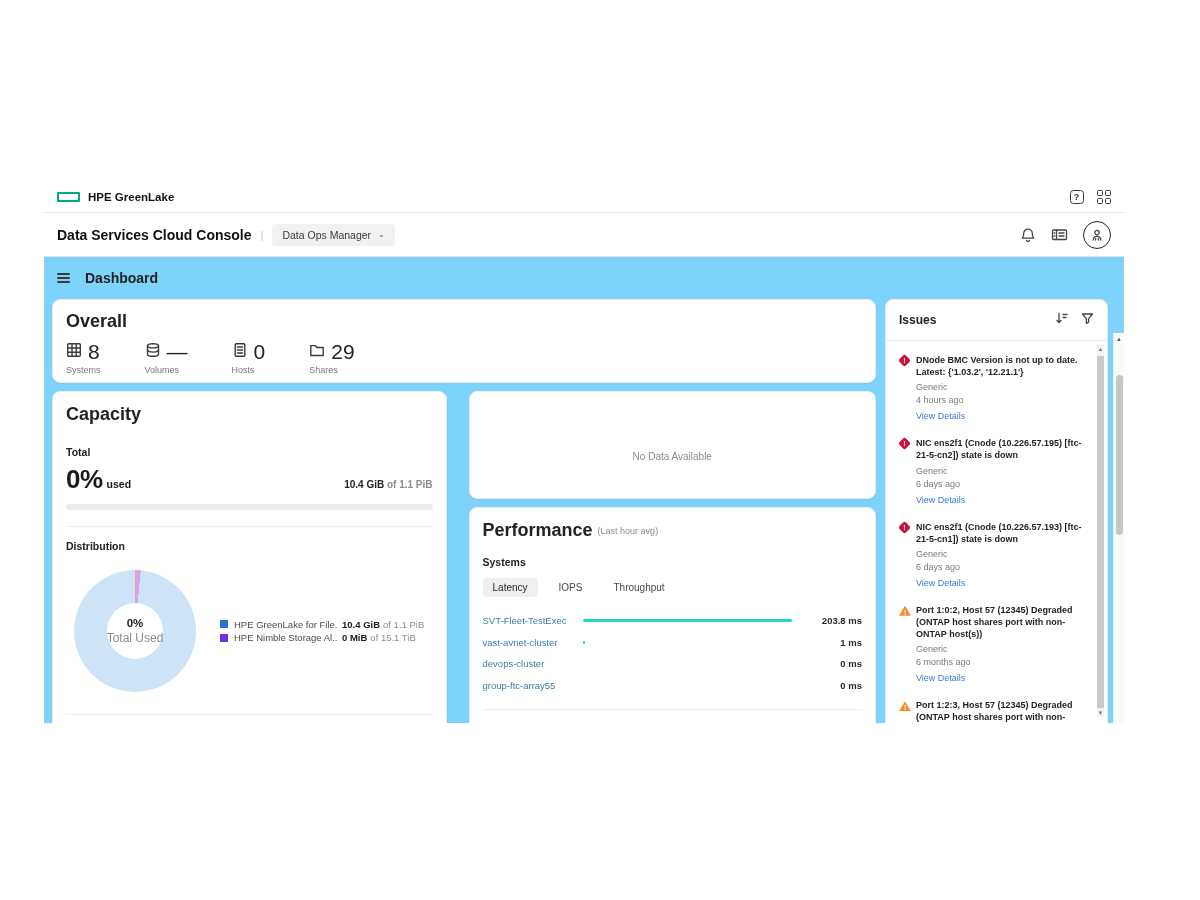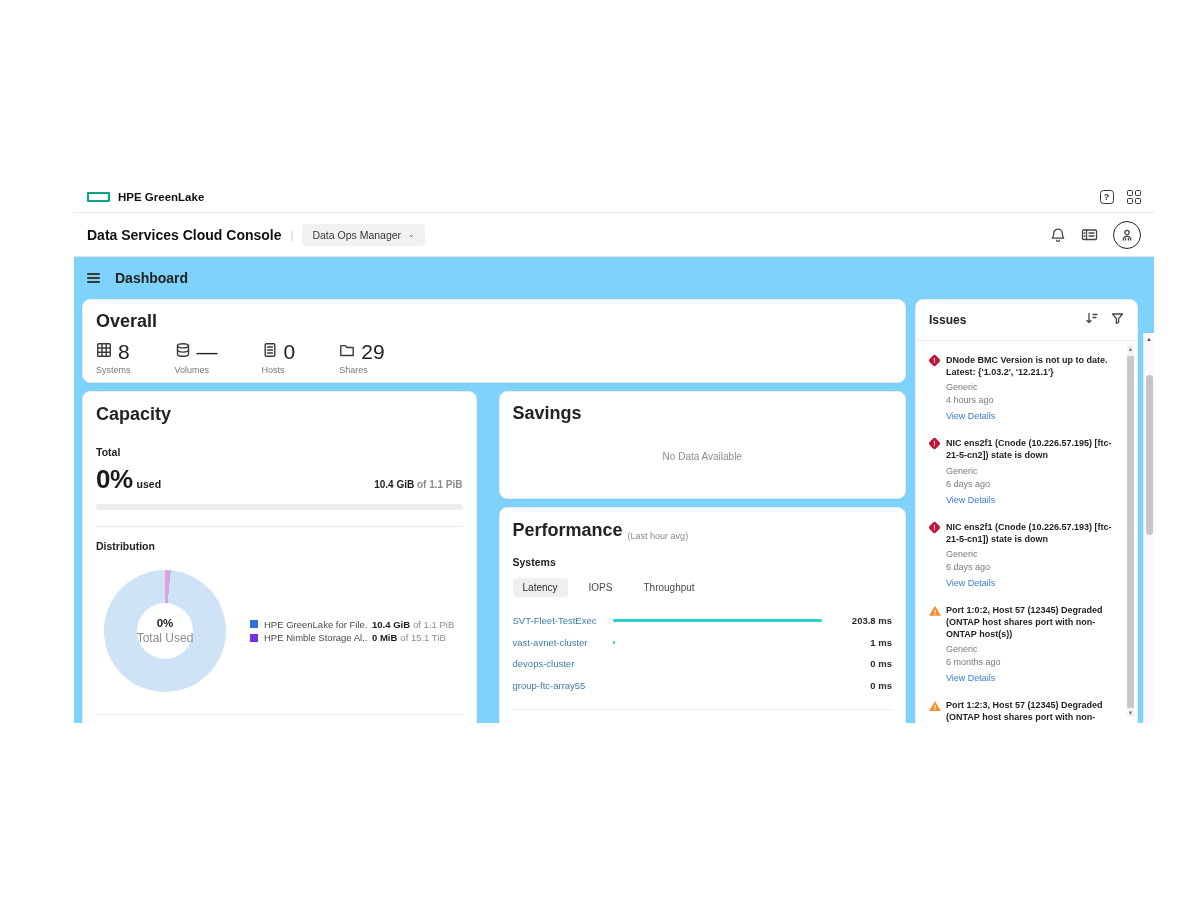--- a/index.html
+++ b/index.html
@@ -1,17 +1,17 @@
 <!DOCTYPE html>
 <html><head>
 <meta charset="utf-8">
 <style>
   * { box-sizing: border-box; margin: 0; padding: 0; }
   html,body { width:1200px; height:900px; background:#ffffff; font-family:"Liberation Sans", sans-serif; overflow:hidden; }
-  .app { position:absolute; left:74px; top:182px; width:1080px; height:541px; background:#fff; overflow:hidden; }
+  .app { position:absolute; left:44px; top:182px; width:1080px; height:541px; background:#fff; overflow:hidden; }
 
   
   .hdr1 { height:31px; border-bottom:1px solid #e8e8e8; display:flex; align-items:center; padding:0 13px; }
   .logo-mark { width:23px; height:10px; border:2px solid #01A982; border-radius:1px; margin-right:8px; flex:none; }
   .brand { font-size:11.5px; font-weight:bold; color:#111; }
   .hdr1-right { margin-left:auto; display:flex; align-items:center; gap:13px; }
   .help-box { width:14px; height:14px; border:1.4px solid #333; border-radius:3.5px; font-size:9px; font-weight:bold; color:#333; display:flex; align-items:center; justify-content:center; cursor:pointer; }
   .waffle { display:grid; grid-template-columns:6px 6px; grid-template-rows:6px 6px; gap:2.5px; cursor:pointer; }
   .waffle span { border:1.3px solid #333; border-radius:1.5px; }
 
@@ -72,21 +72,21 @@
   .sq.c0 { background:#2E6FD9; } .sq.c1 { background:#7630EA; }
   .lname { color:#4a4a4a; width:104px; overflow:hidden; }
   .lval { font-weight:bold; color:#1a1a1a; margin-left:4px; }
   .lof { color:#8b8b8b; margin-left:3px; }
 
   
   .right-stack { width:408px; }
   .savings { height:108px; padding:11px 13px; position:relative; }
   .savings .empty { position:absolute; top:56%; left:0; right:0; text-align:center; font-size:10px; color:#8b8b8b; }
   .performance { margin-top:8px; height:350px; padding:12px 13px; }
-  .perf-head { display:flex; align-items:flex-end; }
+  .perf-head { display:flex; align-items:center; }
   .perf-sub { font-size:9px; color:#8b8b8b; margin-left:5px; }
   .group-label { margin-top:15px; }
   .tabs { display:flex; gap:11px; margin-top:10px; }
   .tab { padding:4px 10px; border-radius:4px; font-size:10px; color:#4a4a4a; cursor:pointer; }
   .tab.active { background:#efefef; color:#2a2a2a; }
   .prows { margin-top:13px; }
   .prow { display:flex; align-items:center; height:21.5px; }
   .pname { width:100px; font-size:9.5px; color:#3C7CA6; cursor:pointer; flex:none; }
   .ptrack { flex:1; position:relative; height:3px; margin-right:12px; }
   .pbar { position:absolute; left:0; top:0; height:3px; border-radius:2px; background:#2AD2C9; }
@@ -274,21 +274,20 @@
               </div>
             </div>
             <div class="hr"></div>
             <div class="sec-label">Systems</div>
 
           </section>
 
           <div class="right-stack">
 
             <section class="card savings">
-              <div class="card-title">Savings</div>
               <div class="empty">No Data Available</div>
             </section>
 
             <section class="card performance perf">
               <div class="perf-head">
                 <span class="card-title">Performance</span>
                 <span class="perf-sub">(Last hour avg)</span>
               </div>
               <div class="sec-label group-label">Systems</div>
               <div class="tabs">

